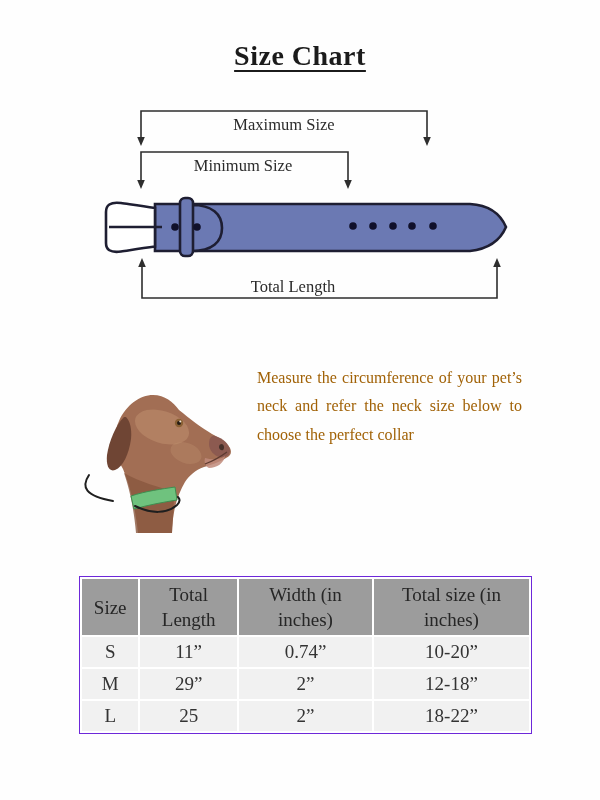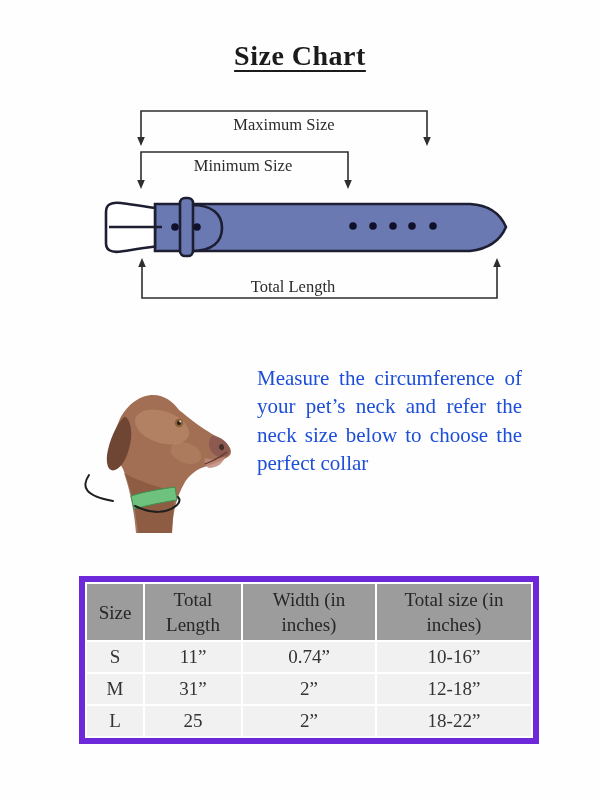--- a/index.html
+++ b/index.html
@@ -22,28 +22,28 @@
   .diagram-svg { position:absolute; left:0; top:0; }
   .svg-label { font-family:"Liberation Serif","DejaVu Serif",serif; font-size:16.5px; fill:#2b2b2b; }
   .bracket { stroke:#2e2e2e; stroke-width:1.6; fill:none; }
   .arrowhead { fill:#2e2e2e; stroke:none; }
   .strap-fill { fill:#6b79b3; }
   .outline { stroke:#1e1e32; stroke-width:2.6; }
   .hole { fill:#10102a; stroke:none; }
   .dog-svg { position:absolute; left:78px; top:383px; }
   .instructions {
     position:absolute; left:257px; top:364px; width:265px;
-    text-align:justify; font-size:21px; line-height:28.3px; color:#1d4ed8;
+    text-align:justify; font-size:16px; line-height:28.3px; color:#a16207;
   }
   .instructions p { margin:0; }
   .size-table-wrap { position:absolute; left:79px; top:576px; }
   table.size-table {
     width:453px; table-layout:fixed;
     border-collapse:separate; border-spacing:2.5px;
-    border:6px solid #6d28d9; background:#ffffff;
+    border:1px solid #6d28d9; background:#ffffff;
   }
   table.size-table th {
     background:#9c9c9c; font-weight:normal; font-size:19px; color:#262626;
     padding:3px 2px; line-height:25px; text-align:center;
   }
   table.size-table td {
     background:#f1f1f1; font-size:19px; color:#333333;
     padding:2px; line-height:26px; text-align:center;
   }
 </style>
@@ -150,25 +150,25 @@
           <th>Total Length</th>
           <th>Width (in inches)</th>
           <th>Total size (in inches)</th>
         </tr>
       </thead>
       <tbody>
         <tr>
           <td>S</td>
           <td>11”</td>
           <td>0.74”</td>
-          <td>10-16”</td>
+          <td>10-20”</td>
         </tr>
         <tr>
           <td>M</td>
-          <td>31”</td>
+          <td>29”</td>
           <td>2”</td>
           <td>12-18”</td>
         </tr>
         <tr>
           <td>L</td>
           <td>25</td>
           <td>2”</td>
           <td>18-22”</td>
         </tr>
       </tbody>

